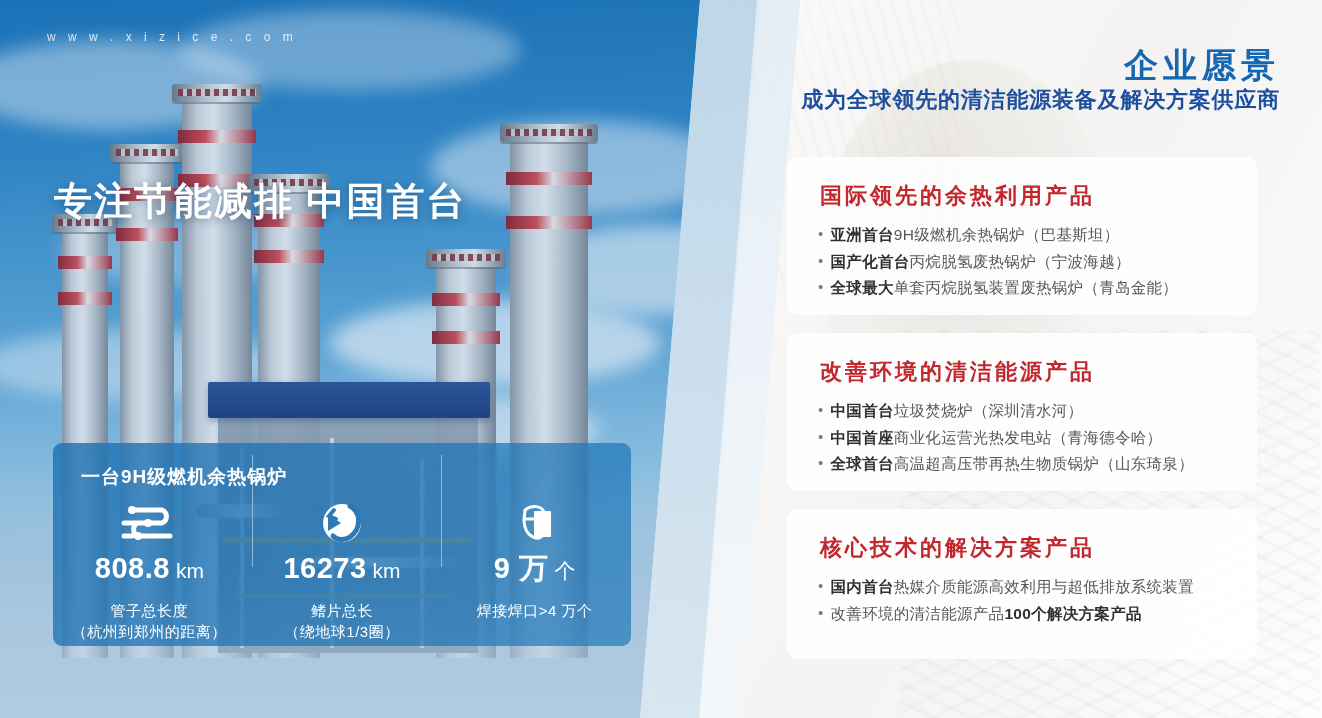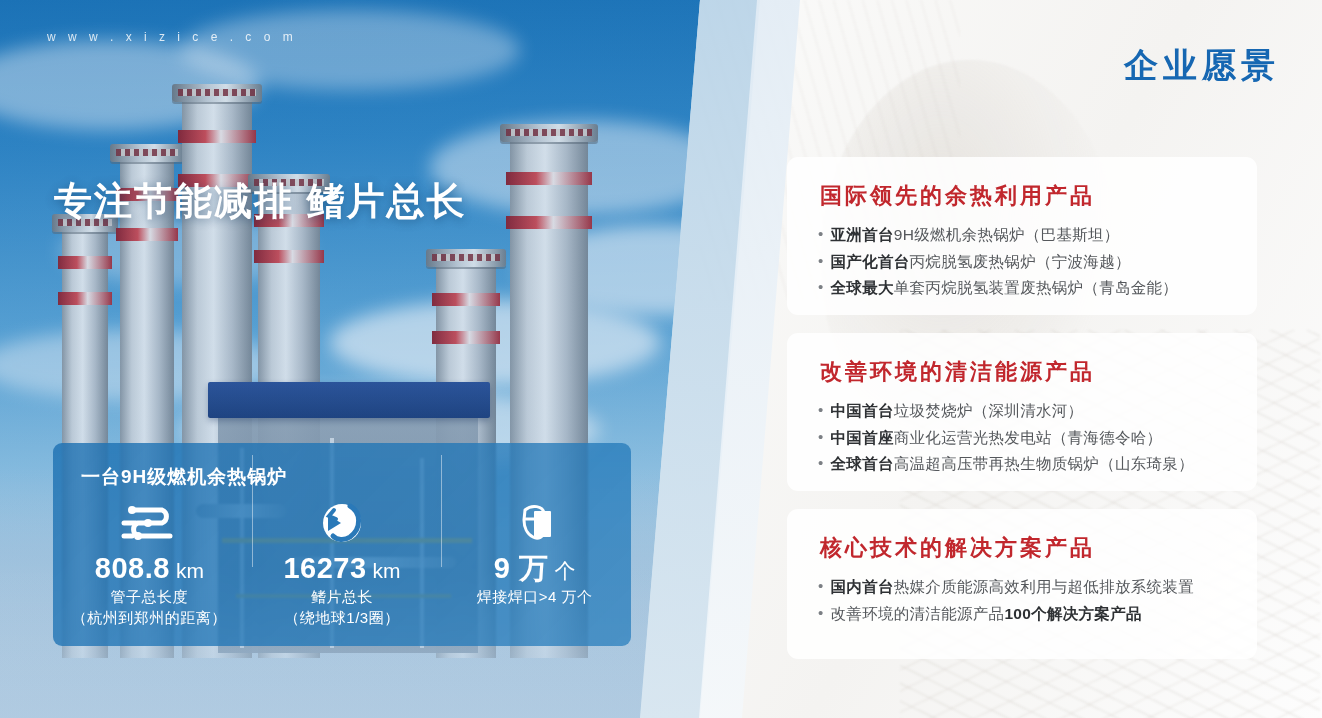--- a/index.html
+++ b/index.html
@@ -118,21 +118,21 @@
   .stats-title{ position:absolute; left:28px; top:21px; font-size:19px; font-weight:bold;
      color:#fff; letter-spacing:1px;}
   .stat-row{ position:absolute; left:0; top:55px; width:100%; height:148px; display:flex; }
   .stat{ flex:1; position:relative; display:flex; flex-direction:column; align-items:center; }
   .divider{ position:absolute; top:12px; width:1px; height:112px; background:rgba(255,255,255,.45);}
   .d1{ left:199px;} .d2{ left:388px;}
   .stat-icon{ height:46px; display:flex; align-items:center; justify-content:center; margin-top:2px;}
   .stat-val{ margin-top:8px; color:#fff; font-weight:bold; font-size:29px; line-height:1;
      display:flex; align-items:baseline; gap:6px; letter-spacing:0.5px;}
   .stat-unit{ font-size:21px; font-weight:normal; letter-spacing:0;}
-  .stat-lab{ margin-top:3px; color:#fff; font-size:15px; line-height:1.42; text-align:center; letter-spacing:.5px;}
+  .stat-lab{ margin-top:17px; color:#fff; font-size:15px; line-height:1.42; text-align:center; letter-spacing:.5px;}
 
   
   .vision-title{ position:absolute; right:42px; top:31px; font-size:34px; font-weight:bold;
      color:#1667b2; letter-spacing:5px;margin-top:12px;}
   .vision-sub{ position:absolute; right:42px; top:85px; font-size:22px; font-weight:bold;
      color:#1d4f9e; letter-spacing:.8px;}
 
   
   .card{ position:absolute; left:787px; width:470px; border-radius:11px;
      background:rgba(255,255,255,.86); }
@@ -212,21 +212,21 @@
     <div class="rail2" style="left:236px; bottom:120px; width:215px;"></div>
 
     <div class="lowhaze"></div>
     <div class="tint"></div>
   </div>
 
   <div class="band-light"></div>
   <div class="band-light2"></div>
 
   <div class="url">w w w . x i z i c e . c o m</div>
-  <div class="h-sub">专注节能减排  鳍片总长</div>
+  <div class="h-sub">专注节能减排  中国首台</div>
 
   <div class="stats">
     <div class="stats-title">一台9H级燃机余热锅炉</div>
     <div class="divider d1"></div>
     <div class="divider d2"></div>
     <div class="stat-row">
 
       <div class="stat">
         <div class="stat-icon">
           <svg width="62" height="40" viewBox="0 0 62 40" fill="none" stroke="#fff" stroke-width="5" stroke-linecap="round">
@@ -281,20 +281,21 @@
         </div>
         <div class="stat-lab">
           <div>焊接焊口&gt;4 万个</div>
         </div>
       </div>
 
     </div>
   </div>
 
   <div class="vision-title">企业愿景</div>
+  <div class="vision-sub">成为全球领先的清洁能源装备及解决方案供应商</div>
 
   <div class="card card1">
     <div class="card-title">国际领先的余热利用产品</div>
     <div class="bullets">
       <div class="bullet">
           <span class="bdot">•</span>
           <span><b>亚洲首台</b><span>9H级燃机余热锅炉（巴基斯坦）</span></span>
         </div>
       <div class="bullet">
           <span class="bdot">•</span>

